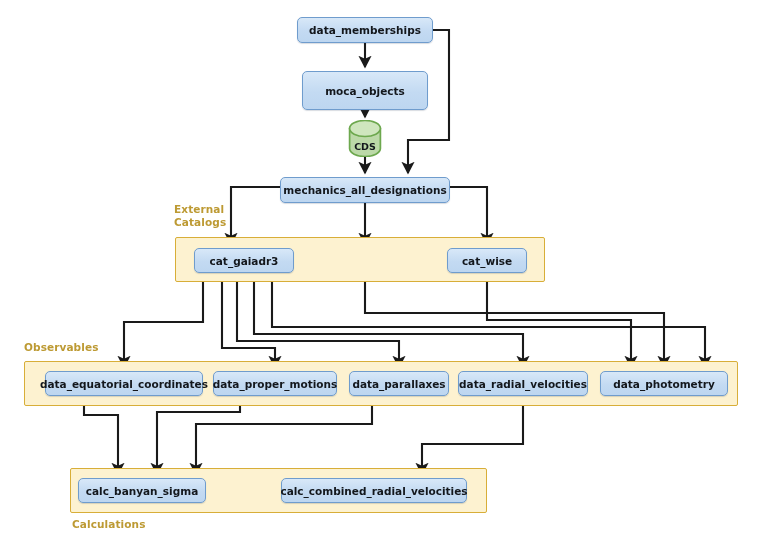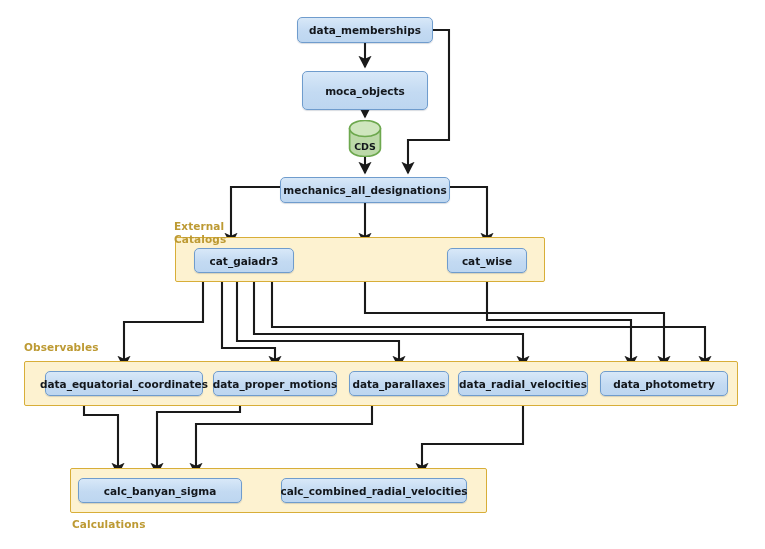--- a/index.html
+++ b/index.html
@@ -117,21 +117,21 @@
       <path d="M 372,396 L 372,424 L 196,424 L 196,474"></path>
       <path d="M 523,396 L 523,444 L 422,444 L 422,474"></path>
       <path d="M 281,490 L 243,490"></path>
     </g>
   </svg>
 
   <div class="cluster-box" style="left:175px; top:237px; width:370px; height:45px;"></div>
   <div class="cluster-box" style="left:24px; top:361px; width:714px; height:45px;"></div>
   <div class="cluster-box" style="left:70px; top:468px; width:417px; height:45px;"></div>
 
-  <div class="cluster-label" style="left:174px; top:220px;">External
+  <div class="cluster-label" style="left:174px; top:203px;">External
 Catalogs</div>
   <div class="cluster-label" style="left:24px; top:341px;">Observables</div>
   <div class="cluster-label" style="left:72px; top:518px;">Calculations</div>
 
   <div class="node" style="left:297px; top:17px; width:136px; height:26px;">data_memberships</div>
 
   <div class="node" style="left:302px; top:71px; width:126px; height:39px;">moca_objects</div>
 
   <div class="db-node" style="left:348px; top:120px; width:34px; height:37px;">
     <svg width="34" height="37" viewBox="0 0 34 37">
@@ -145,16 +145,16 @@
 
   <div class="node" style="left:194px; top:248px; width:100px; height:25px;">cat_gaiadr3</div>
   <div class="node" style="left:447px; top:248px; width:80px; height:25px;">cat_wise</div>
 
   <div class="node" style="left:45px; top:371px; width:158px; height:25px;">data_equatorial_coordinates</div>
   <div class="node" style="left:213px; top:371px; width:124px; height:25px;">data_proper_motions</div>
   <div class="node" style="left:349px; top:371px; width:100px; height:25px;">data_parallaxes</div>
   <div class="node" style="left:458px; top:371px; width:130px; height:25px;">data_radial_velocities</div>
   <div class="node" style="left:600px; top:371px; width:128px; height:25px;">data_photometry</div>
 
-  <div class="node" style="left:78px; top:478px; width:164px; height:25px;">calc_banyan_sigma</div>
+  <div class="node" style="left:78px; top:478px; width:128px; height:25px;">calc_banyan_sigma</div>
   <div class="node" style="left:281px; top:478px; width:186px; height:25px;">calc_combined_radial_velocities</div>
 
 </div>
 
 </body></html>

